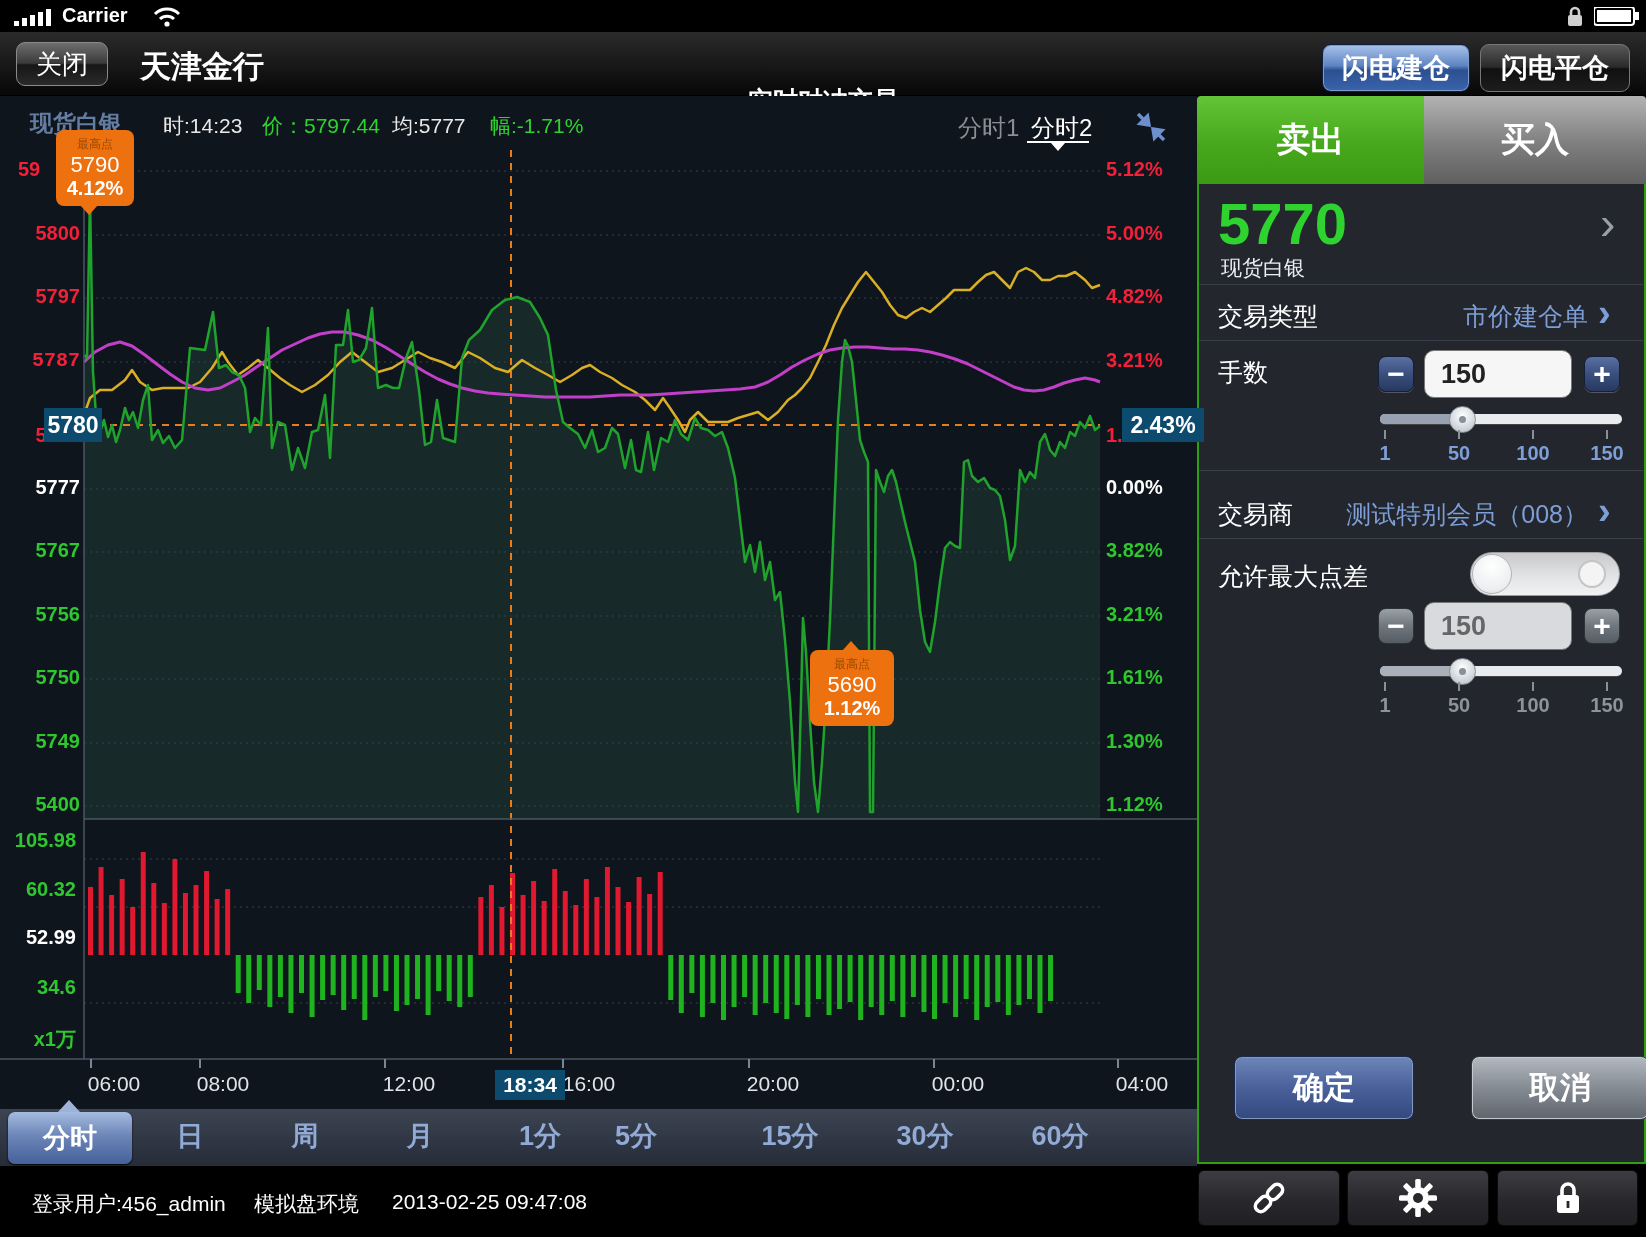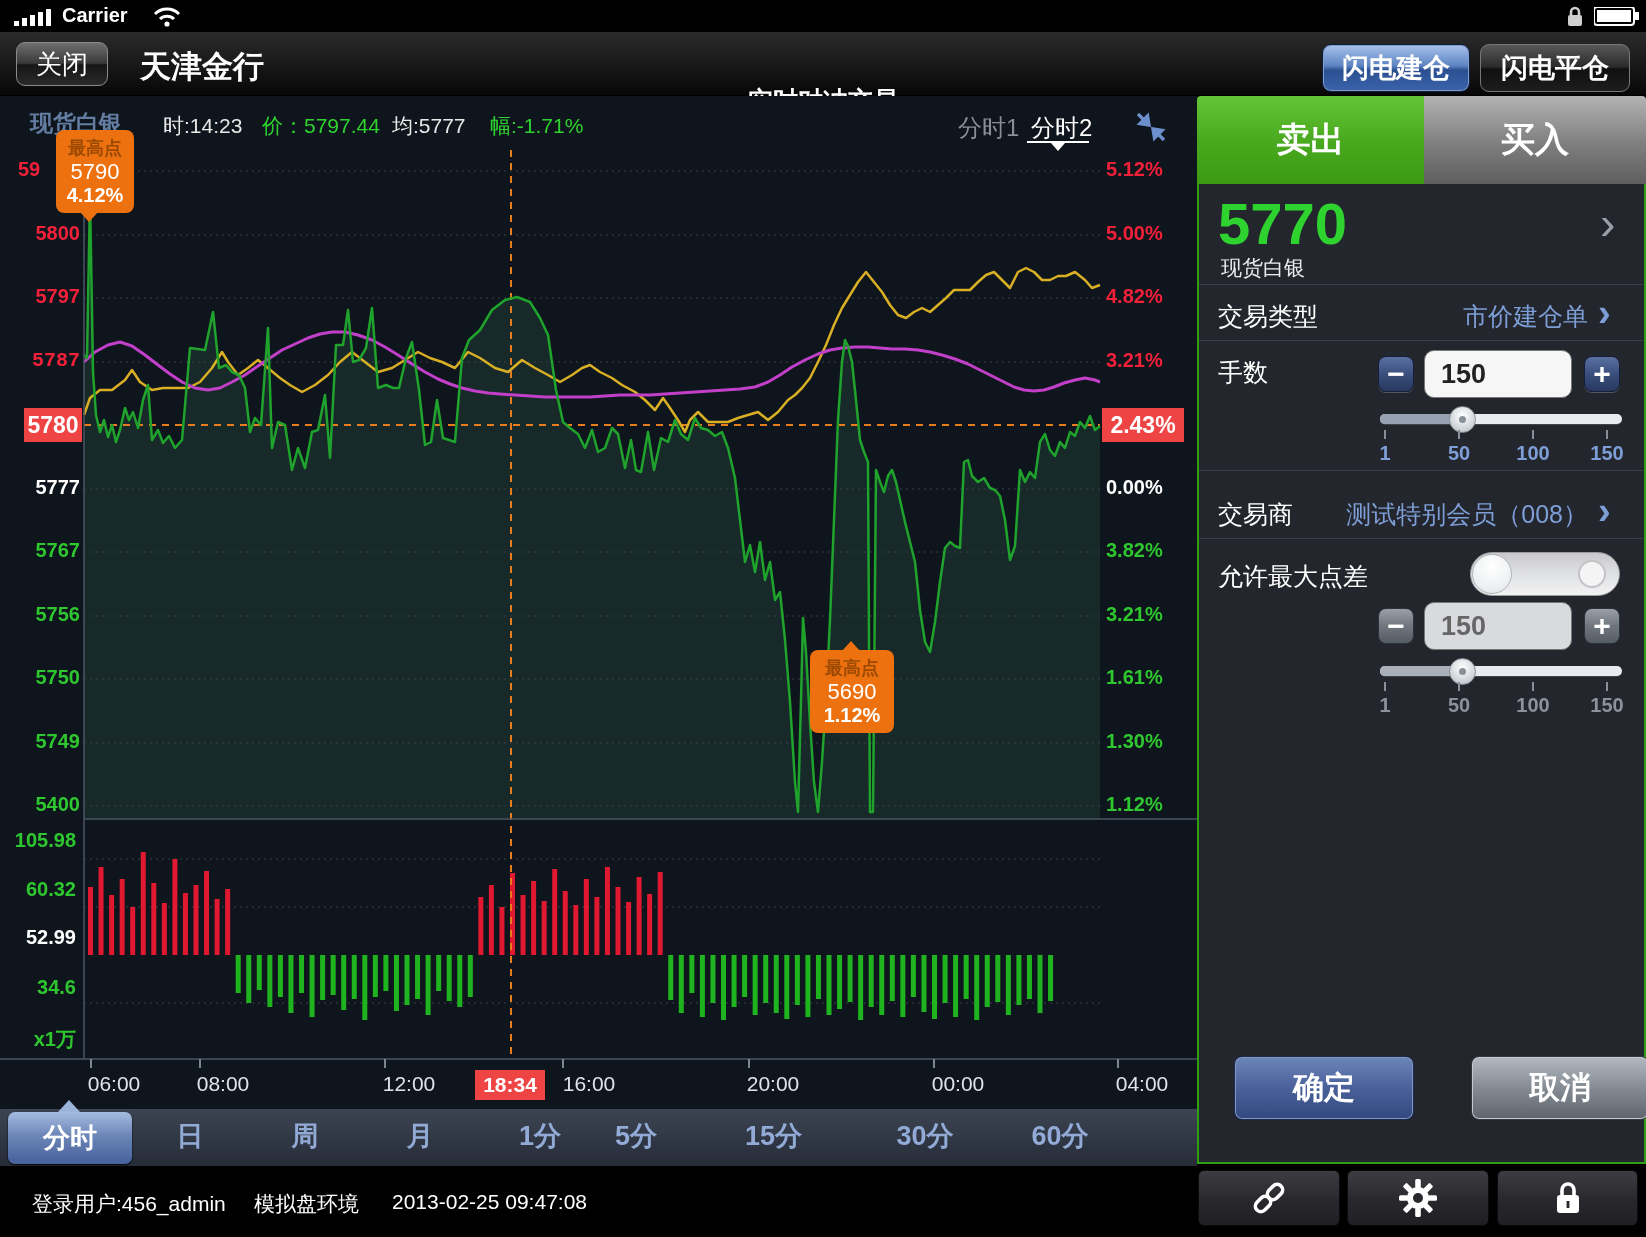--- a/index.html
+++ b/index.html
@@ -20,23 +20,23 @@
   
   .chart-bg{left:0;top:96px;width:1197px;height:1070px;background:#0f151c;}
   .hdr-symbol{left:30px;top:108px;font-size:23px;color:#647da2;font-weight:bold;}
   .hdr-info{font-size:21px;color:#e8e8e8;top:112px;}
   .hdr-green{color:#2fd32f;}
   .tab-min{top:112px;font-size:24px;color:#8a8f96;cursor:pointer;}
   .tab-min.active{color:#fff;}
   .tab2-underline{left:1027px;top:141px;width:62px;height:2px;background:#fff;}
   .tab2-notch{left:1051px;top:143px;width:0;height:0;border-left:7px solid transparent;border-right:7px solid transparent;border-top:8px solid #fff;}
   .axis-label{position:absolute;font-size:20px;font-weight:bold;width:62px;}
-  .badge{position:absolute;background:#ef4444;color:#fff;font-weight:bold;display:flex;align-items:center;justify-content:center;z-index:4;}
+  .badge{position:absolute;background:#0c4a6e;color:#fff;font-weight:bold;display:flex;align-items:center;justify-content:center;z-index:4;margin-left:20px;}
   .tooltip{position:absolute;background:#ee7110;border-radius:8px;color:#fff;text-align:center;z-index:6;padding:6px 6px 7px;}
-  .tooltip .tl{color:#9c4a02;font-size:18px;font-weight:bold;}
+  .tooltip .tl{color:#9c4a02;font-size:12px;font-weight:normal;}
   .tooltip .tv{color:#fff;font-size:22px;font-weight:normal;line-height:1.1;}
   .tooltip .tp{color:#fff;font-size:20px;font-weight:bold;line-height:1.1;}
   .tt-ptr{position:absolute;width:0;height:0;border-left:9px solid transparent;border-right:9px solid transparent;}
   .time-label{position:absolute;top:1072px;font-size:21px;color:#dfe4ea;}
   .time-badge{left:475px;top:1070px;width:70px;height:30px;font-size:21px;z-index:4;}
   .period-bar{left:0;top:1108px;width:1197px;height:58px;background:linear-gradient(#3c4352,#262c38);border-top:1px solid #11151c;}
   .period-tab{position:absolute;top:1118px;font-size:27px;color:#92abd6;font-weight:bold;cursor:pointer;}
   .period-active{left:8px;top:1112px;width:124px;height:52px;border-radius:7px;background:linear-gradient(#a5bbdf,#6c86b8 45%,#46619b);font-size:27px;font-weight:bold;color:#fff;box-shadow:0 1px 2px #000;}
   .period-notch{left:58px;top:1100px;width:0;height:0;border-left:11px solid transparent;border-right:11px solid transparent;border-bottom:12px solid #9db3d9;}
   
@@ -297,21 +297,21 @@
 
   <div class="abs period-bar"></div>
   <div class="abs btn period-active">分时</div>
   <div class="abs period-notch"></div>
   <div id="period-tabs">
       <div class="abs period-tab" style="left: 145px; width: 90px; text-align: center;">日</div>
       <div class="abs period-tab" style="left: 260px; width: 90px; text-align: center;">周</div>
       <div class="abs period-tab" style="left: 375px; width: 90px; text-align: center;">月</div>
       <div class="abs period-tab" style="left: 495px; width: 90px; text-align: center;">1分</div>
       <div class="abs period-tab" style="left: 615px; width: 90px; text-align: left;">5分</div>
-      <div class="abs period-tab" style="left: 745px; width: 90px; ">15分</div>
+      <div class="abs period-tab" style="left: 745px; width: 90px; text-align: center;">15分</div>
       <div class="abs period-tab" style="left: 880px; width: 90px; text-align: center;">30分</div>
       <div class="abs period-tab" style="left: 1015px; width: 90px; text-align: center;">60分</div>
     </div>
 
   <div class="abs bottom-strip"></div>
   <div class="abs foot-text" style="left:32px">登录用户:456_admin</div>
   <div class="abs foot-text" style="left:254px">模拟盘环境</div>
   <div class="abs foot-text" style="left:392px">2013-02-25 09:47:08</div>
 
   <div class="abs btn tab-sell">卖出</div>

